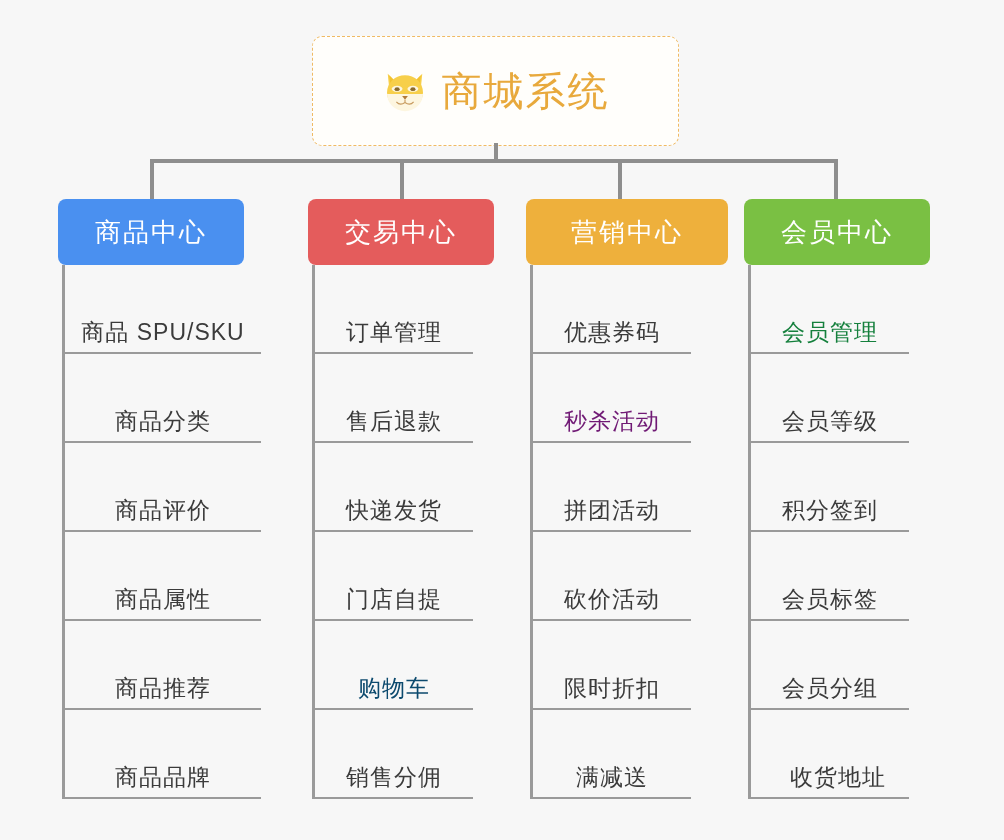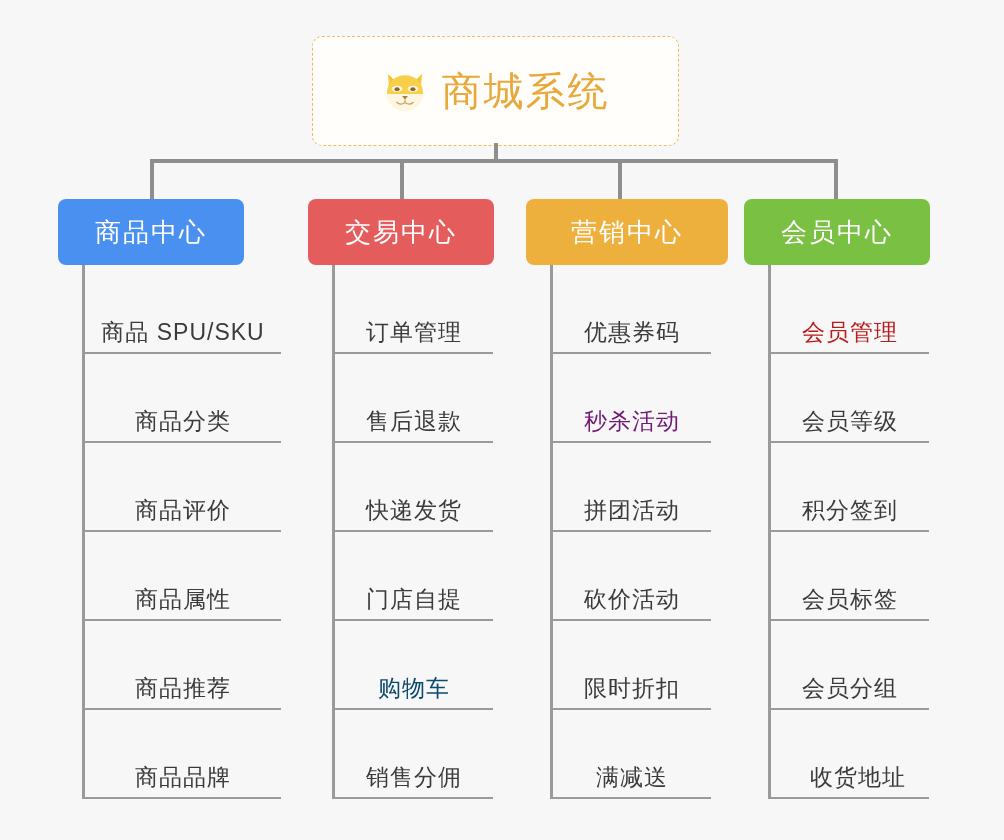--- a/index.html
+++ b/index.html
@@ -102,21 +102,21 @@
     white-space: nowrap;
   }
   .branch-0 .branch-header { width: 186px; }
   .branch-1 .branch-header { width: 186px; }
   .branch-2 .branch-header { width: 202px; }
   .branch-3 .branch-header { width: 186px; }
 
   
   .leaf-list {
     position: relative;
-    margin-left: 24px;
+    margin-left: 4px;
     padding-left: 0;
     border-left: 3px solid #9a9a9a;
   }
   .leaf {
     box-sizing: border-box;
     height: 89px;
     width: 158px;
     display: flex;
     align-items: flex-end;
     justify-content: center;
@@ -236,21 +236,21 @@
         </div>
       <div class="leaf" style="border-bottom-color: rgb(154, 154, 154); color: rgb(59, 59, 59);">
           <span class="leaf-text">满减送</span>
         </div>
     </div>
   </div>
 
   <div class="branch branch-3">
     <div class="branch-header" style="background: rgb(122, 192, 67);">会员中心</div>
     <div class="leaf-list" style="border-left-color: rgb(154, 154, 154);">
-      <div class="leaf" style="border-bottom-color: rgb(154, 154, 154); color: #b91c1c;">
+      <div class="leaf" style="border-bottom-color: rgb(154, 154, 154); color: #15803d;">
           <span class="leaf-text">会员管理</span>
         </div>
       <div class="leaf" style="border-bottom-color: rgb(154, 154, 154); color: rgb(59, 59, 59);">
           <span class="leaf-text">会员等级</span>
         </div>
       <div class="leaf" style="border-bottom-color: rgb(154, 154, 154); color: rgb(59, 59, 59);">
           <span class="leaf-text">积分签到</span>
         </div>
       <div class="leaf" style="border-bottom-color: rgb(154, 154, 154); color: rgb(59, 59, 59);">
           <span class="leaf-text">会员标签</span>

